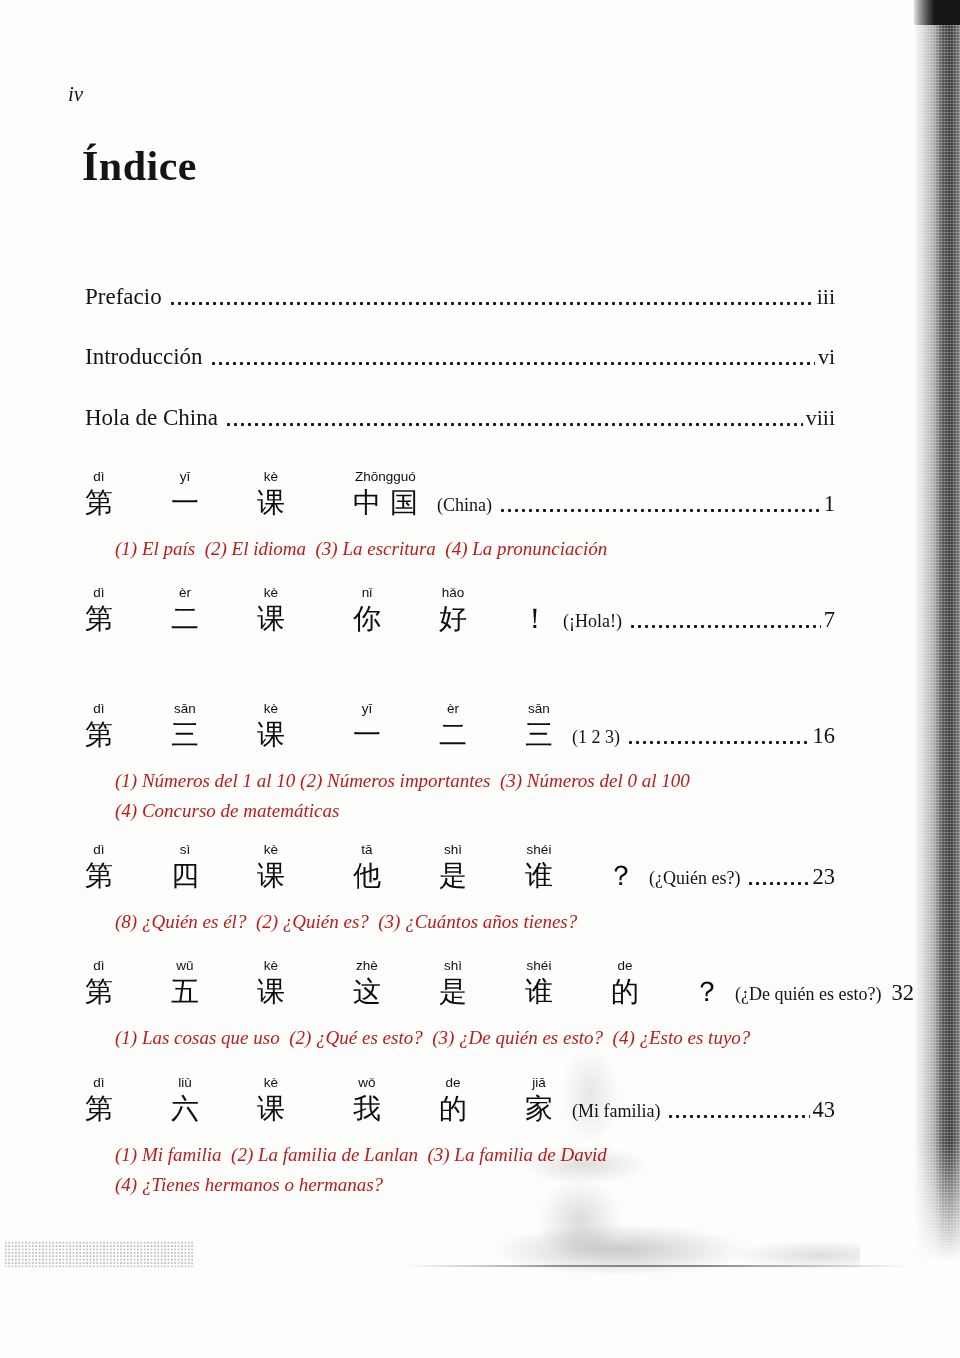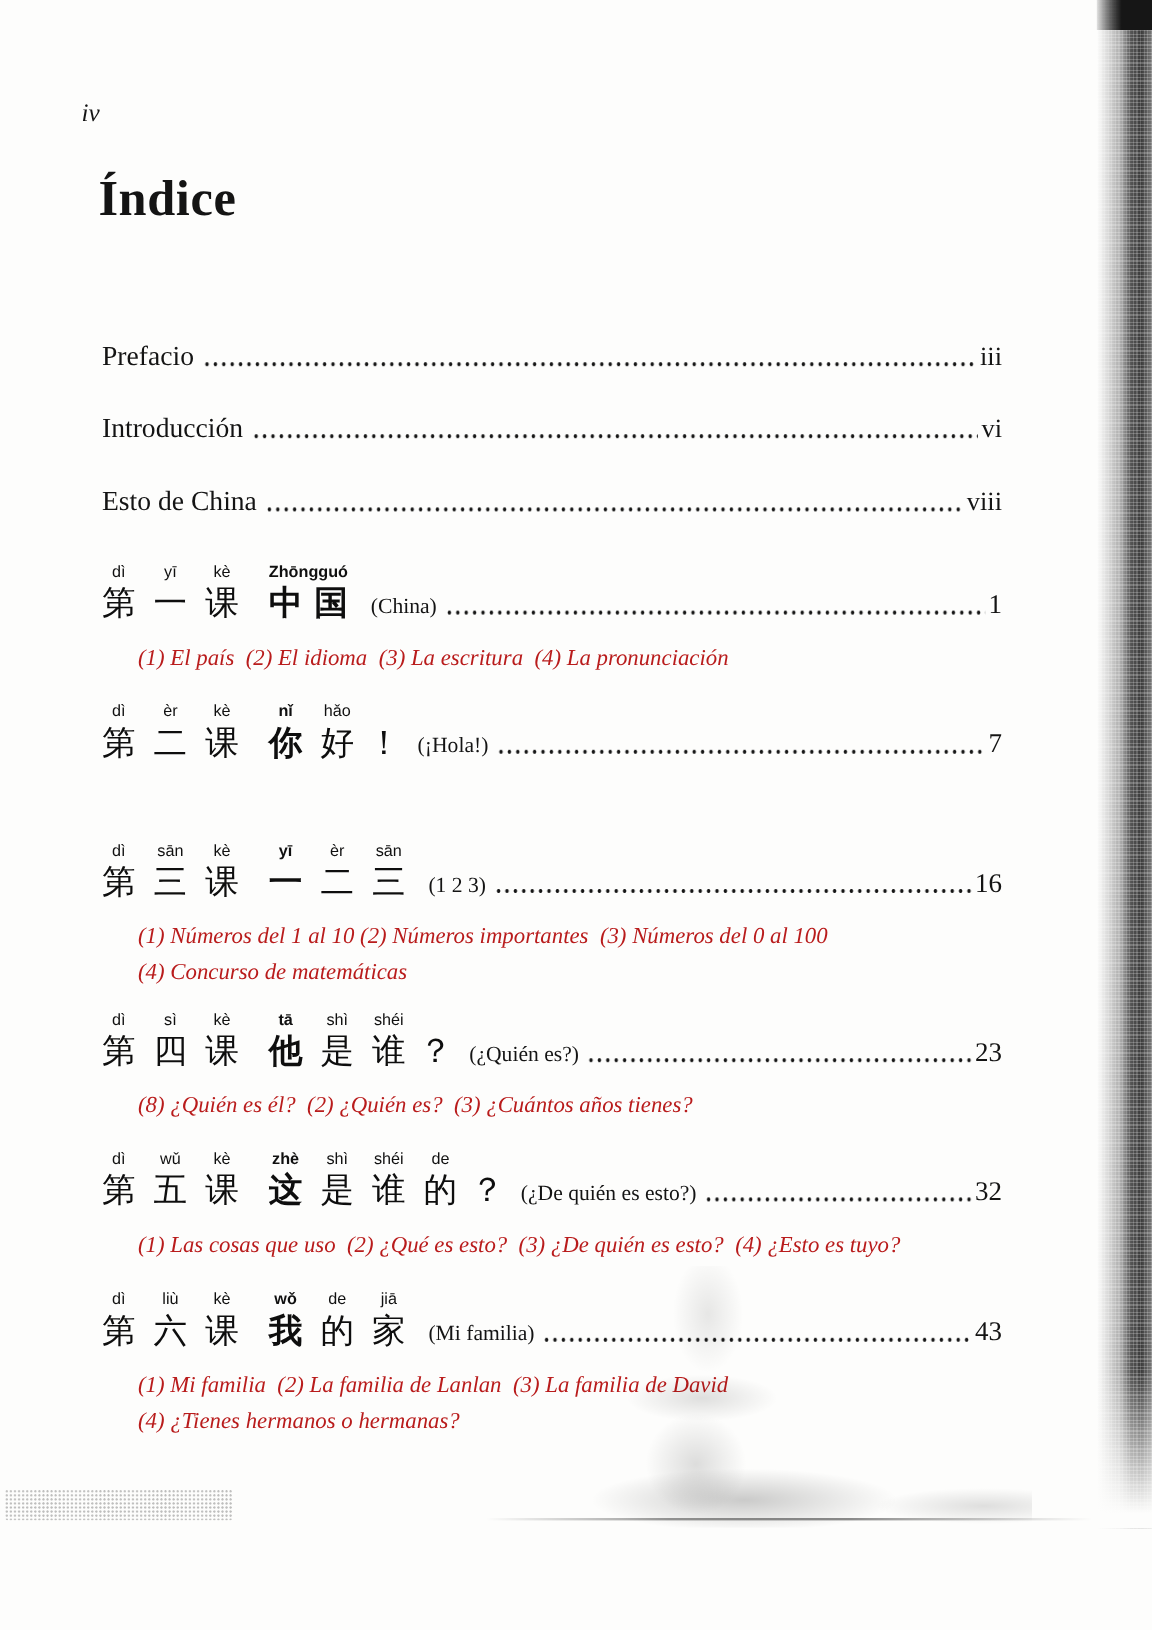--- a/index.html
+++ b/index.html
@@ -30,23 +30,23 @@
   }
 
   
   .fm-row { position:absolute; left:0; width:100%; display:flex; align-items:flex-end; }
   .fm-label { font-size:23px; white-space:nowrap; }
   .fm-page  { font-size:22px; white-space:nowrap; margin-bottom:0; }
 
   
   .lesson { position:absolute; left:0; width:100%; }
   .title-row { display:flex; align-items:flex-end; width:100%; }
-  .ruby { white-space:nowrap; display:inline-flex; align-items:flex-end; }
+  .ruby { white-space:nowrap; display:inline-flex; align-items:flex-end;gap:43px; }
   .syl { display:inline-block; text-align:center; margin-right:15px; }
-  .syl.gap { margin-left:10px;font-weight:bold; }
+  .syl.gap { margin-left:10px; }
   .syl.nopy { margin-left:-4px; margin-right:10px; }
   .py {
     display:block; height:17px; margin-bottom:3px;
     font-family:"Liberation Sans", sans-serif;
     font-size:13.5px; line-height:15px; white-space:nowrap; color:#101010;
   }
   .zh {
     display:block; font-size:28px; line-height:28px;
     font-family:"DejaVu Serif","Liberation Serif",serif; color:#0e0e0e;
   }
@@ -109,21 +109,21 @@
     <span class="fm-label">Prefacio</span>
     <span class="leader"></span>
     <span class="fm-page">iii</span>
   </div>
   <div class="fm-row" style="top:344px">
     <span class="fm-label">Introducción</span>
     <span class="leader"></span>
     <span class="fm-page">vi</span>
   </div>
   <div class="fm-row" style="top:405px">
-    <span class="fm-label">Esto de China</span>
+    <span class="fm-label">Hola de China</span>
     <span class="leader"></span>
     <span class="fm-page">viii</span>
   </div>
 
   <div class="lesson" style="top:469px">
     <div class="title-row">
       <span class="ruby">
           <span class="syl">
             <span class="py">dì</span>
             <span class="zh">第</span>

